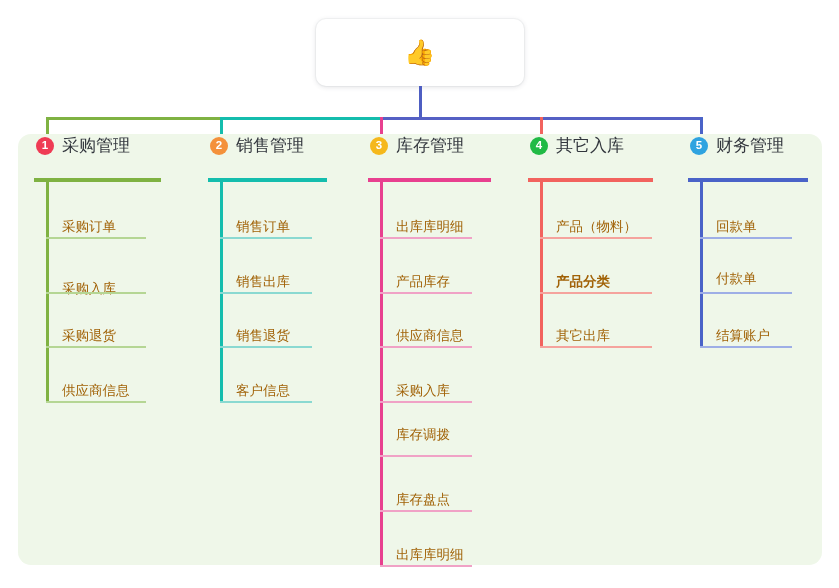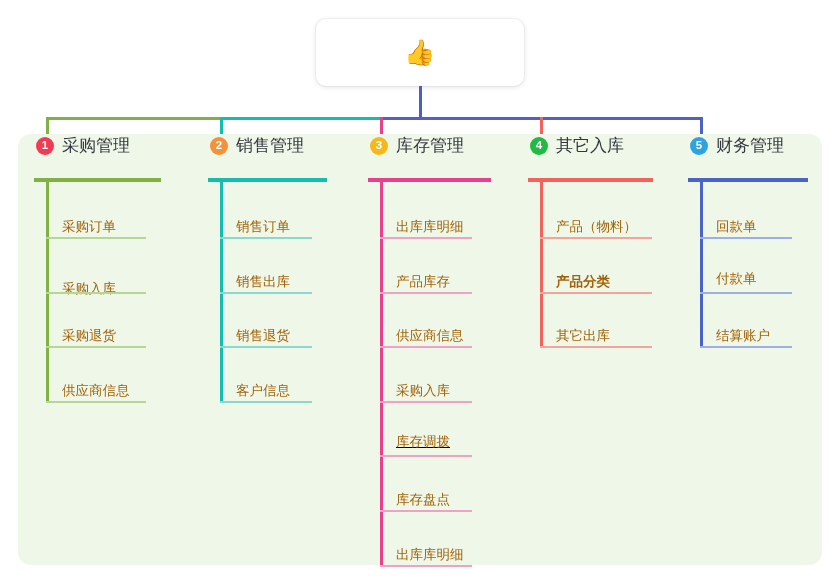--- a/index.html
+++ b/index.html
@@ -158,21 +158,21 @@
          </div>
          <div class="item-rule" style="top:113.60000000000002px;width:92px;background:#f0a2c6;"></div>
           <div class="item" style="top:149.2px;">
            <span class="item-label">供应商信息</span>
          </div>
          <div class="item-rule" style="top:168.2px;width:92px;background:#f0a2c6;"></div>
           <div class="item" style="top:203.8px;">
            <span class="item-label">采购入库</span>
          </div>
          <div class="item-rule" style="top:222.8px;width:92px;background:#f0a2c6;"></div>
-          <div class="item" style="top:255px;text-decoration:underline;">
+          <div class="item" style="top:248px;">
            <span class="item-label">库存调拨</span>
          </div>
          <div class="item-rule" style="top:277.4px;width:92px;background:#f0a2c6;"></div>
           <div class="item" style="top:313px;">
            <span class="item-label">库存盘点</span>
          </div>
          <div class="item-rule" style="top:332px;width:92px;background:#f0a2c6;"></div>
           <div class="item" style="top:367.6px;">
            <span class="item-label">出库库明细</span>
          </div>

